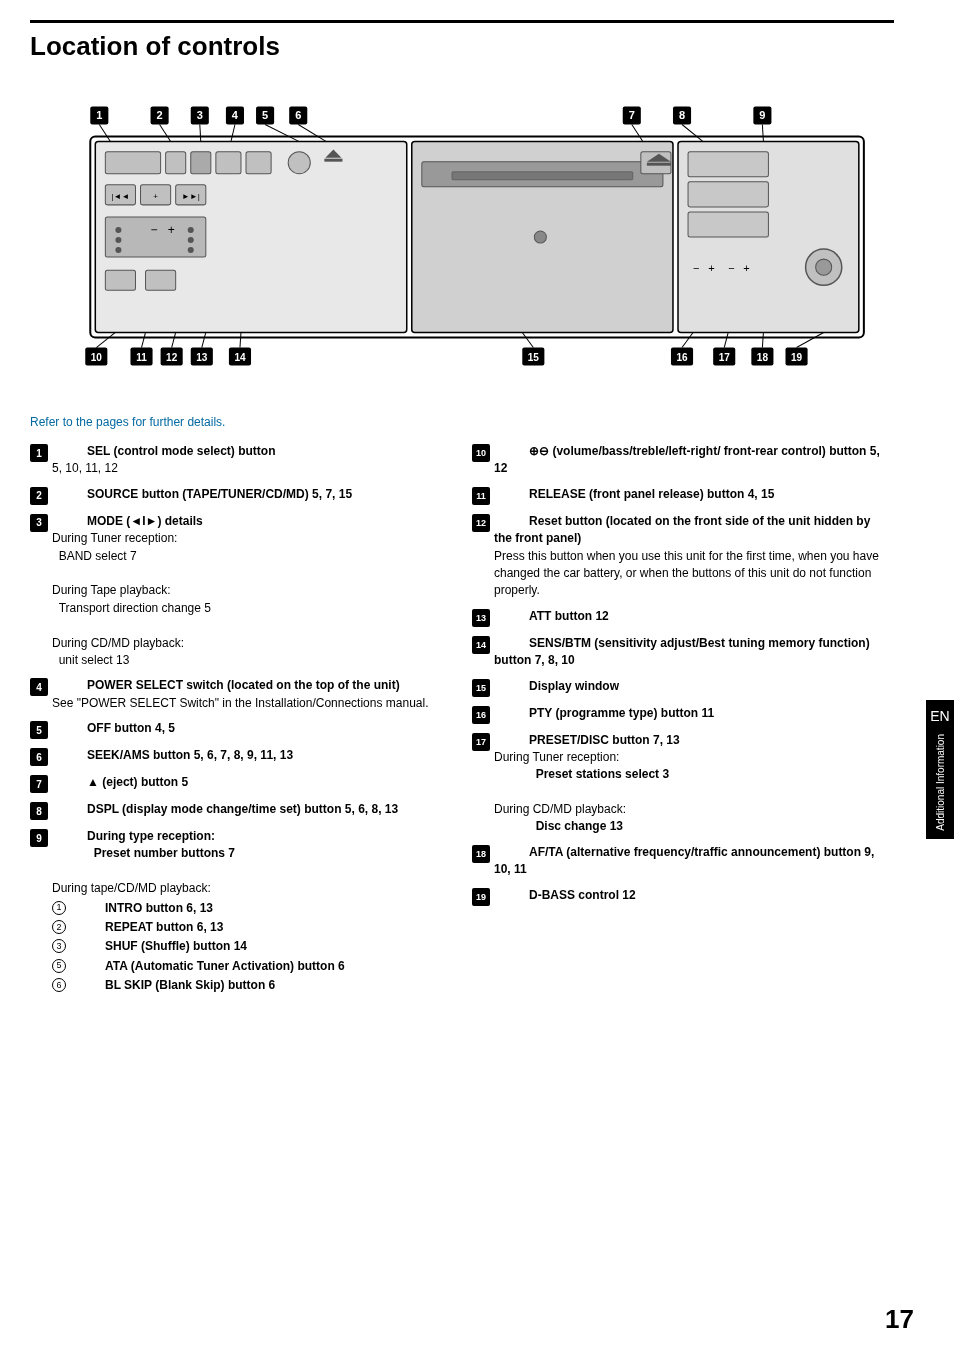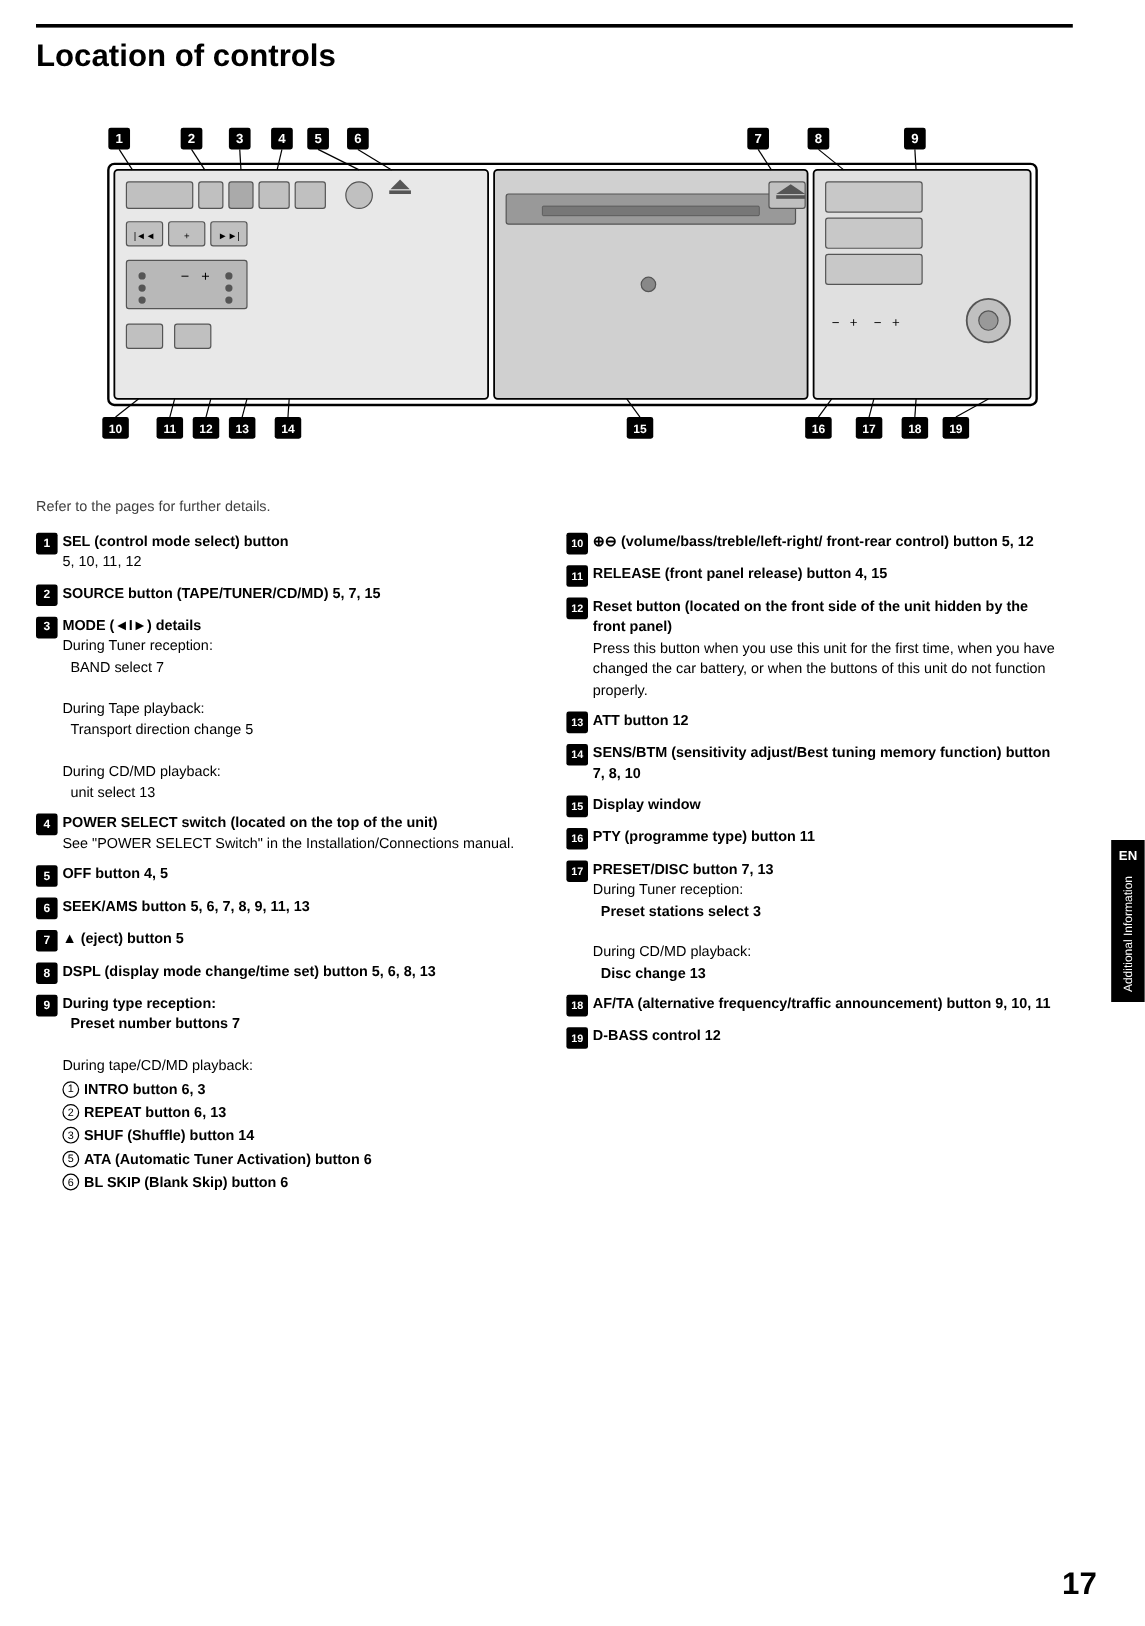--- a/index.html
+++ b/index.html
@@ -34,21 +34,21 @@
 
     .diagram-svg {
       width: 100%;
       height: 320px;
     }
 
     
     .refer-text {
       font-size: 12px;
       margin-bottom: 14px;
-      color: #404040;
+      color: #0369a1;
     }
 
     
     .controls-grid {
       display: grid;
       grid-template-columns: 1fr 1fr;
       gap: 0 30px;
       padding-right: 10px;
     }
 
@@ -81,41 +81,42 @@
       padding: 0 2px;
     }
 
     .control-text {
       font-size: 12px;
       line-height: 1.45;
     }
 
     .control-text strong {
       font-weight: bold;
+      margin-left: 35px;
     }
 
     
     .side-tab {
       position: absolute;
       right: 0;
       top: 700px;
       width: 28px;
       background: #000;
       color: #fff;
       font-size: 10px;
       display: flex;
       flex-direction: column;
       align-items: center;
       padding: 8px 4px;
       gap: 4px;
     }
 
     .side-tab .en-label {
-      font-weight: bold;
-      font-size: 11px;
+      font-weight: normal;
+      font-size: 14px;
       margin-bottom: 6px;
     }
 
     .side-tab .rotated-text {
       writing-mode: vertical-rl;
       text-orientation: mixed;
       transform: rotate(180deg);
       font-size: 10px;
       white-space: nowrap;
     }
@@ -347,21 +348,21 @@
       </div>
 
       <div class="control-item">
         <span class="control-badge">9</span>
         <span class="control-text">
           <strong>During type reception:</strong><br>
           &nbsp;&nbsp;<strong>Preset number buttons 7</strong><br><br>
           During tape/CD/MD playback:<br>
           <span style="display:flex;gap:4px;margin-top:2px;">
               <span style="display:inline-flex;align-items:center;justify-content:center;width:14px;height:14px;border:1px solid #000;border-radius:50%;font-size:9px;flex-shrink:0;margin-top:1px;">1</span>
-              <span><strong>INTRO button 6, 3</strong></span>
+              <span><strong>INTRO button 6, 13</strong></span>
             </span>
           <span style="display:flex;gap:4px;margin-top:2px;">
               <span style="display:inline-flex;align-items:center;justify-content:center;width:14px;height:14px;border:1px solid #000;border-radius:50%;font-size:9px;flex-shrink:0;margin-top:1px;">2</span>
               <span><strong>REPEAT button 6, 13</strong></span>
             </span>
           <span style="display:flex;gap:4px;margin-top:2px;">
               <span style="display:inline-flex;align-items:center;justify-content:center;width:14px;height:14px;border:1px solid #000;border-radius:50%;font-size:9px;flex-shrink:0;margin-top:1px;">3</span>
               <span><strong>SHUF (Shuffle) button 14</strong></span>
             </span>
           <span style="display:flex;gap:4px;margin-top:2px;">

